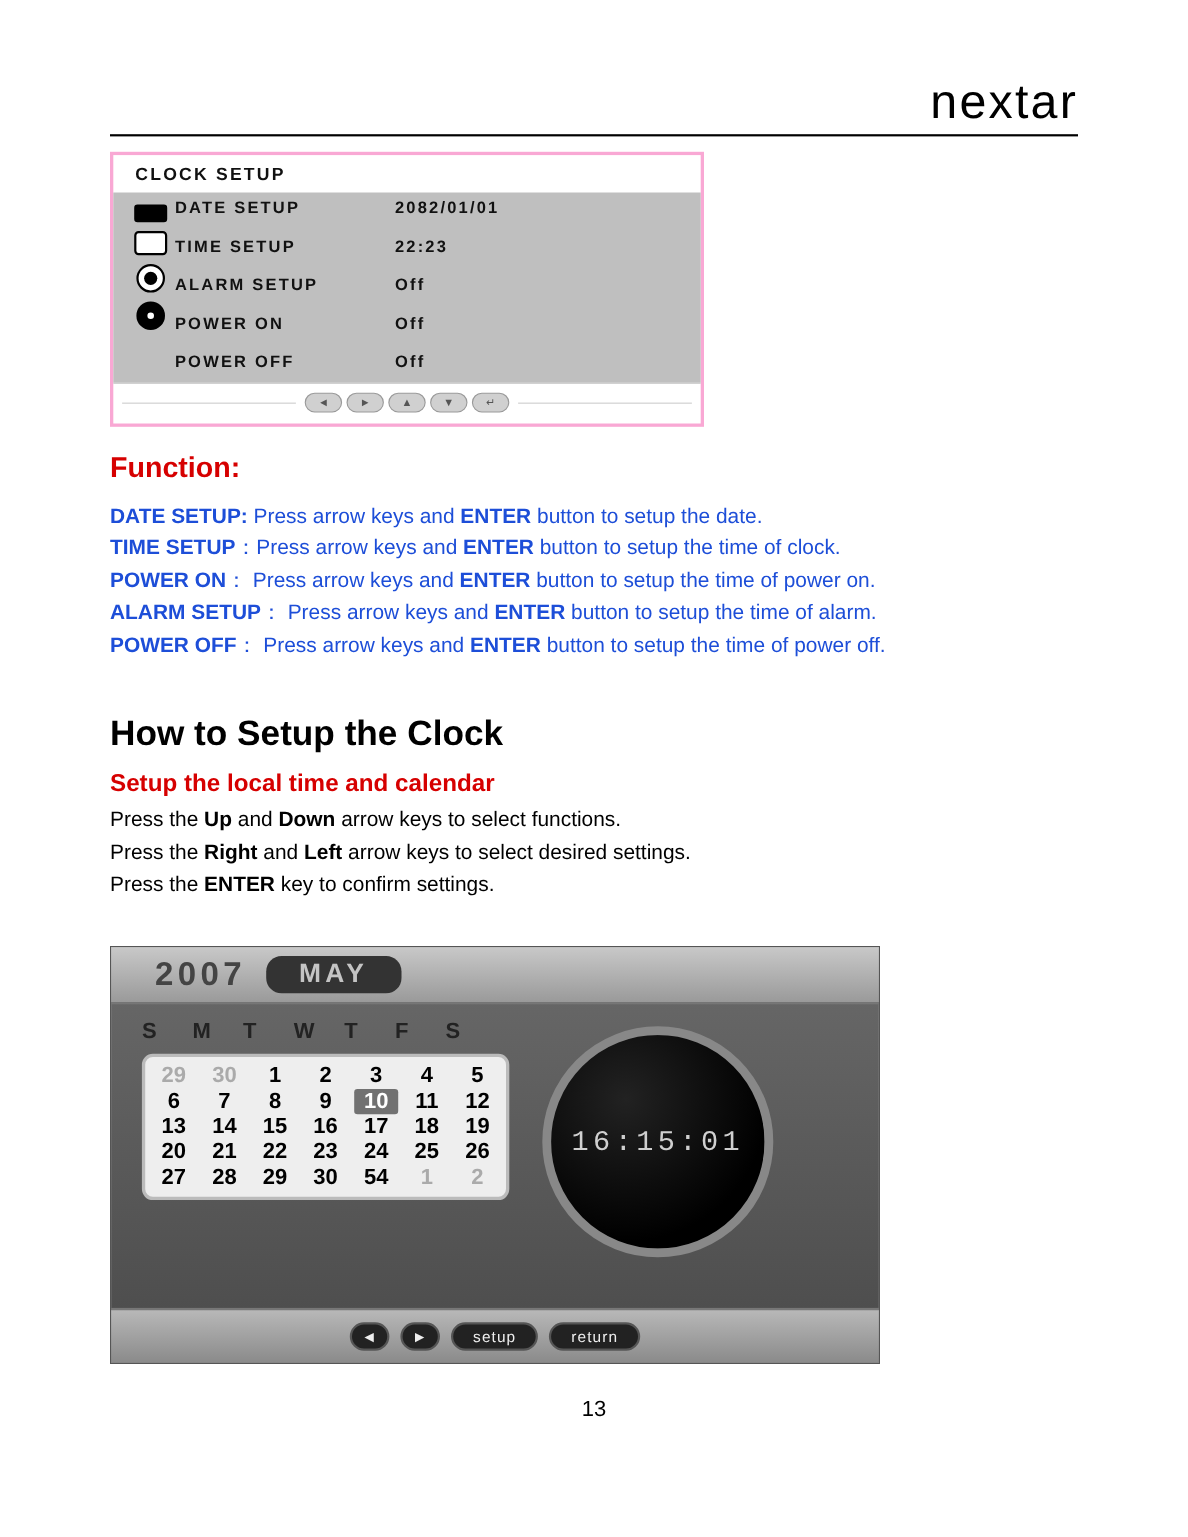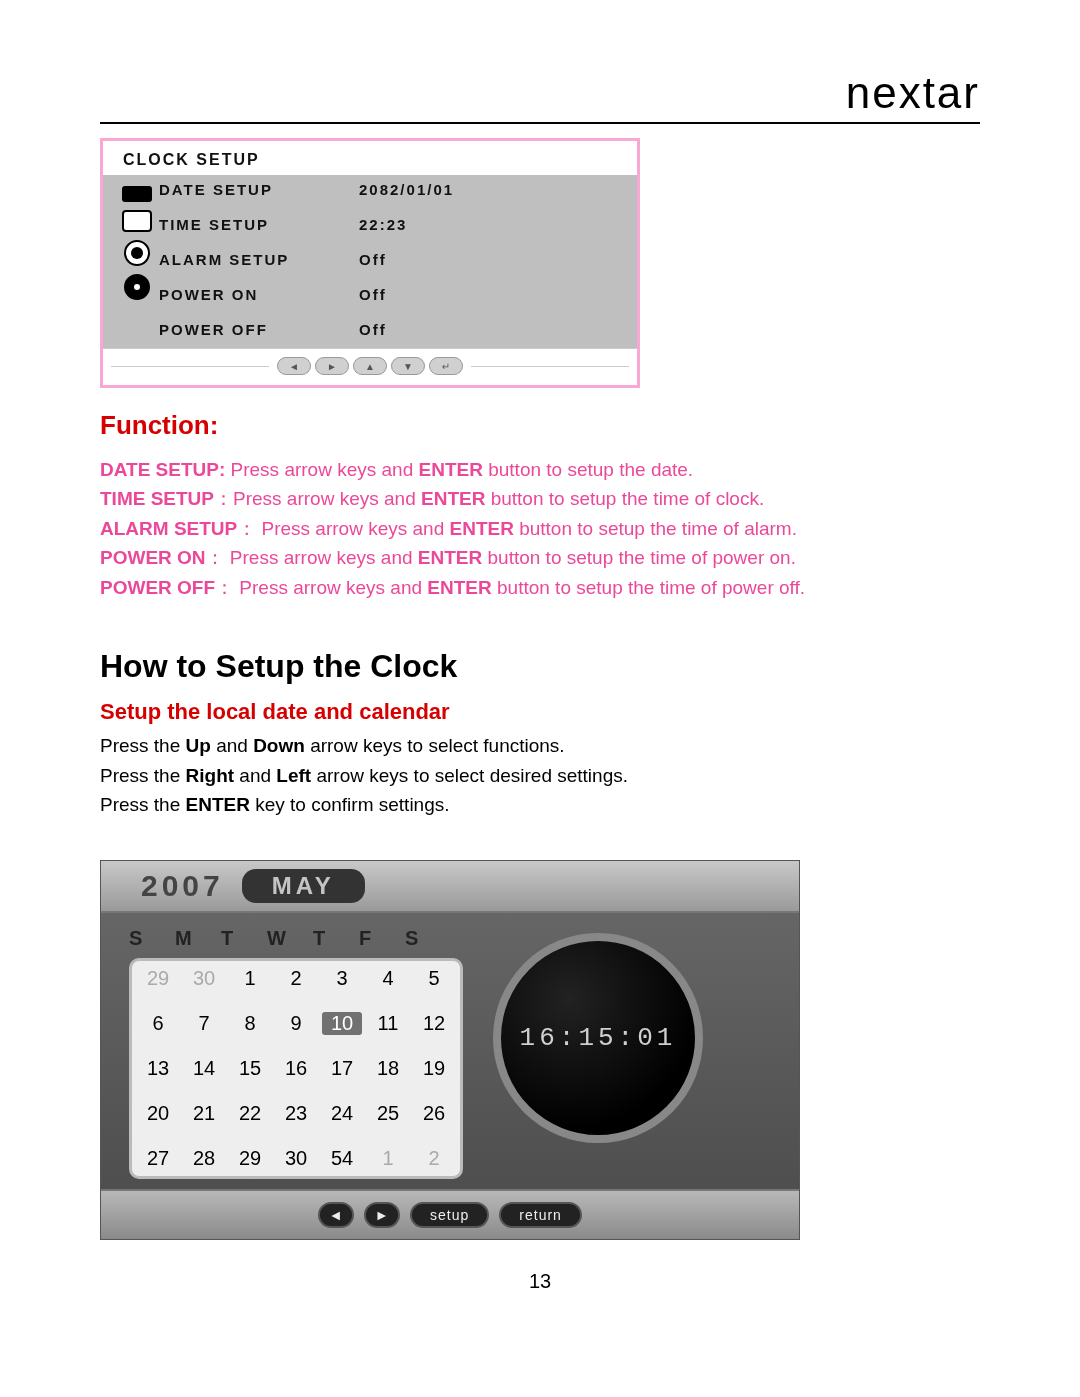--- a/index.html
+++ b/index.html
@@ -96,21 +96,21 @@
   .cs-nav-line { flex:1; border-top:1px solid #ccc; margin:0 8px;}
   
   h2.section-red {
     color: #d60000;
     font-size: 26px;
     font-weight: bold;
     margin-top: 22px;
   }
   .func-list {
     margin-top: 14px;
-    color: #ec4899;
+    color: #1d4ed8;
     font-size: 19px;
     line-height: 1.55;
   }
   .func-list b { font-weight: bold; }
   h1.black {
     font-size: 32px;
     font-weight: bold;
     margin-top: 46px;
   }
   h3.red {
@@ -152,26 +152,26 @@
   }
   .cal-main { flex:1; display:flex; padding: 14px 24px 8px 28px; gap: 30px; }
   .cal-grid-wrap { }
   .cal-dow {
     display:grid; grid-template-columns: repeat(7, 40px);
     gap: 4px 6px; margin-bottom: 8px;
     font-weight:bold; font-size:20px; color:#222;
   }
   .cal-grid {
     display:grid; grid-template-columns: repeat(7, 40px);
-    gap: 22px 6px;
+    gap: 0 6px;
     background:#eee;
     border: 3px solid #bbb;
     border-radius: 10px;
     padding: 6px;
-    font-weight:normal; font-size:20px; color:#000;
+    font-weight:bold; font-size:20px; color:#000;
   }
   .cal-grid div { text-align:center; }
   .cal-grid .dim { color:#aaa; }
   .cal-grid .sel { background:#ec4899; color:#fff; border-radius:3px; }
   .clock-face {
     width: 210px; height: 210px;
     border-radius: 50%;
     background: radial-gradient(circle at 35% 30%, #222, #000 70%);
     border: 8px solid #888;
     margin-top: 6px;
@@ -235,27 +235,27 @@
         </div>
       <div class="cs-nav-line"></div>
     </div>
   </div>
 </div>
 
 <h2 class="section-red">Function:</h2>
 <div class="func-list" id="func-list">
     <div><b>DATE SETUP:</b> Press arrow keys and <b>ENTER</b> button to setup the date.</div>
     <div><b>TIME SETUP</b>：Press arrow keys and <b>ENTER</b> button to setup the time of clock.</div>
+    <div><b>POWER ON</b>：   Press arrow keys and <b>ENTER</b> button to setup the time of power on.</div>
     <div><b>ALARM SETUP</b>：   Press arrow keys and <b>ENTER</b> button to setup the time of alarm.</div>
-    <div><b>POWER ON</b>：   Press arrow keys and <b>ENTER</b> button to setup the time of power on.</div>
     <div><b>POWER OFF</b>：   Press arrow keys and <b>ENTER</b> button to setup the time of power off.</div>
   </div>
 
 <h1 class="black">How to Setup the Clock</h1>
-<h3 class="red">Setup the local date and calendar</h3>
+<h3 class="red">Setup the local time and calendar</h3>
 <div class="body-text" id="howto-lines">
     <div>Press the <b>Up</b> and <b>Down</b> arrow keys to select functions.</div>
     <div>Press the <b>Right</b> and <b>Left</b> arrow keys to select desired settings.</div>
     <div>Press the <b>ENTER</b> key to confirm settings.</div>
   </div>
 
 <div class="calendar-photo">
   <div class="cal-header">
     <span class="cal-year">2007</span>
     <span class="cal-month">MAY</span>

